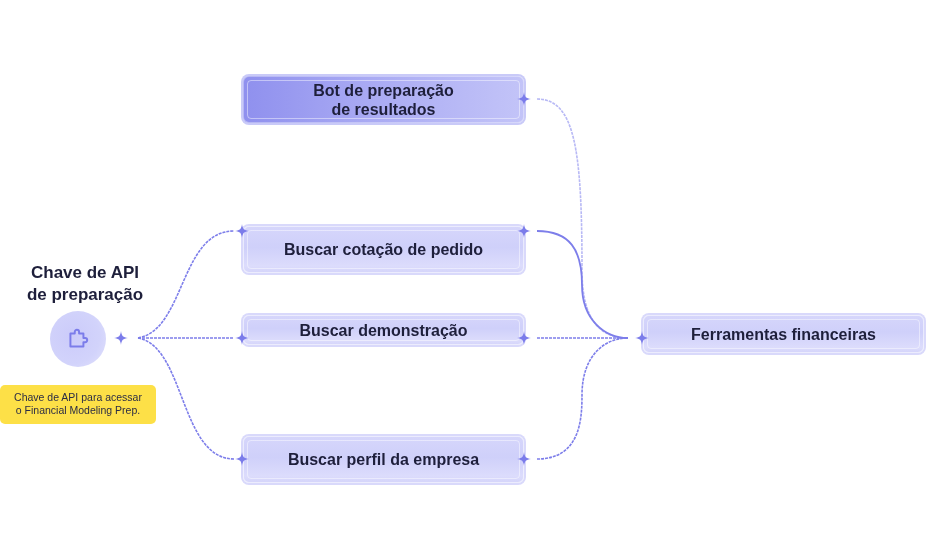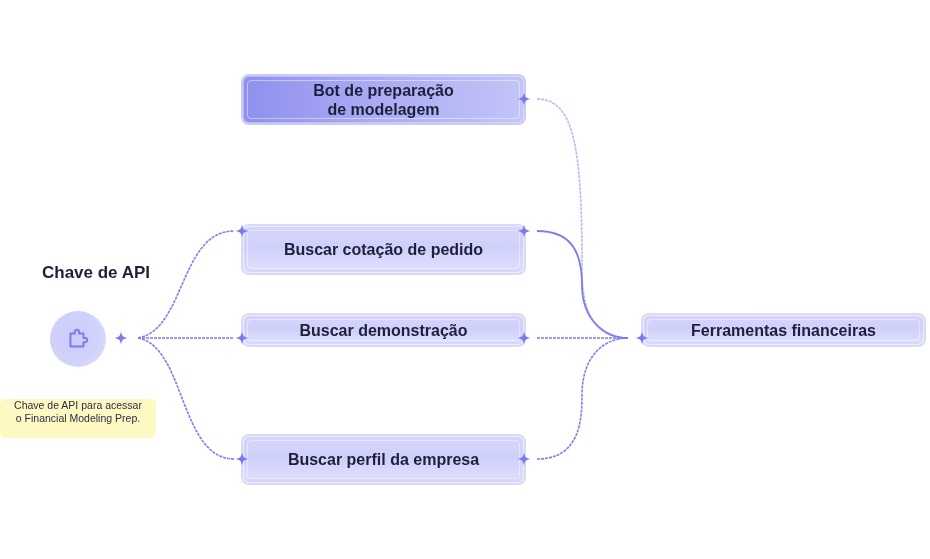--- a/index.html
+++ b/index.html
@@ -18,79 +18,81 @@
     content: ""; position: absolute; left: 4px; right: 4px; top: 4px; bottom: 4px;
     border-radius: 4px; border: 1px solid rgba(255,255,255,0.45); pointer-events: none;
   }
   .node.dark {
     background: linear-gradient(90deg, #8f90ee 0%, #a9aaf3 45%, #c3c4f8 100%);
     box-shadow: inset 0 0 0 1px rgba(255,255,255,0.35), 0 0 0 2px #c9caf8;
   }
   .star { position: absolute; width: 14px; height: 14px; margin-left: -7px; margin-top: -7px; }
   .star svg { width: 14px; height: 14px; display: block; }
   #api-title {
-    position: absolute; left: 16px; top: 262px; width: 160px; text-align: center;
+    position: absolute; left: 5px; top: 262px; width: 160px; text-align: center;
     font-weight: 700; font-size: 17px; line-height: 22px; color: #1e1f3b;
   }
   #api-icon-circle {
     position: absolute; left: 50px; top: 311px; width: 56px; height: 56px; border-radius: 50%;
     background: radial-gradient(circle at 40% 45%, #cbcbfa 0%, #d2d3fb 60%, #e3e3fc 100%);
     display: flex; align-items: center; justify-content: center;
   }
   #api-desc {
-    position: absolute; left: 0; top: 399px; width: 156px; height: 39px;
-    background: #fef9c3; border-radius: 5px; box-sizing: border-box;
+    position: absolute; left: 0; top: 385px; width: 156px; height: 39px;
+    background: #fde047; border-radius: 5px; box-sizing: border-box;
     font-size: 10.5px; line-height: 13px; color: #2b2c45; text-align: center;
+    padding-top: 6px;
   }
 </style>
 </head>
 <body>
 
 <svg id="links" xmlns="http://www.w3.org/2000/svg">
   <path d="M138 338 C 185 330, 180 231, 234 231" fill="none" stroke="#7d7eea" stroke-width="1.6" stroke-dasharray="3 1"></path>
   <path d="M138 338 L 234 338" fill="none" stroke="#7d7eea" stroke-width="1.6" stroke-dasharray="3 1"></path>
   <path d="M138 338 C 185 346, 180 459, 234 459" fill="none" stroke="#7d7eea" stroke-width="1.6" stroke-dasharray="3 1"></path>
   <path d="M537 99 C 575 99, 582 150, 582 270 C 582 320, 600 338, 628 338" fill="none" stroke="#b8b9f5" stroke-width="1.6" stroke-dasharray="3 1"></path>
   <path d="M537 231 C 570 231, 582 250, 582 285 C 582 320, 605 338, 628 338" fill="none" stroke="#7d7eea" stroke-width="1.8"></path>
   <path d="M537 338 L 628 338" fill="none" stroke="#7d7eea" stroke-width="1.6" stroke-dasharray="3 1"></path>
   <path d="M537 459 C 580 459, 582 420, 582 395 C 582 355, 605 338, 628 338" fill="none" stroke="#7d7eea" stroke-width="1.6" stroke-dasharray="3 1"></path>
 </svg>
 
 <div id="api-title">
   <div>Chave de API</div>
+  <div>de preparação</div>
 </div>
 <div id="api-icon-circle">
   <svg width="26" height="26" viewBox="0 0 24 24" fill="none" stroke="#7b7cea" stroke-width="1.8" stroke-linejoin="round">
     <path d="M5 7h4V5.5a2 2 0 0 1 4 0V7h4v4h1.5a2 2 0 0 1 0 4H17v4H5z"></path>
   </svg>
 </div>
 <div id="api-desc">
   <div>Chave de API para acessar</div>
   <div>o Financial Modeling Prep.</div>
 </div>
 
 <div class="node dark" style="left:243px; top:76px; width:281px; height:47px;">
   <div>
     <div>Bot de preparação</div>
-    <div>de modelagem</div>
+    <div>de resultados</div>
   </div>
 </div>
 <div class="node" style="left:243px; top:207px; width:281px; height:47px;margin-top:19px;">
   <div>Buscar cotação de pedido</div>
 </div>
 <div class="node" style="left:243px; top:315px; width:281px; height:30px;">
   <div>
     <div>Buscar demonstração</div>
   </div>
 </div>
 <div class="node" style="left:243px; top:436px; width:281px; height:47px;text-align:right;">
   <div>Buscar perfil da empresa</div>
 </div>
 
-<div class="node" style="left:643px; top:315px; width:281px; height:30px;">
+<div class="node" style="left:643px; top:315px; width:281px; height:38px;">
   <div>Ferramentas financeiras</div>
 </div>
 
 <div class="star" style="left:121px; top:338px;">
     <svg viewBox="0 0 14 14">
       <path d="M7 0 C7.6 5,9 6.4,14 7 C9 7.6,7.6 9,7 14 C6.4 9,5 7.6,0 7 C5 6.4,6.4 5,7 0Z" fill="#7b7cea"></path>
     </svg>
   </div>
 <div class="star" style="left:524px; top:99px;">
     <svg viewBox="0 0 14 14">

